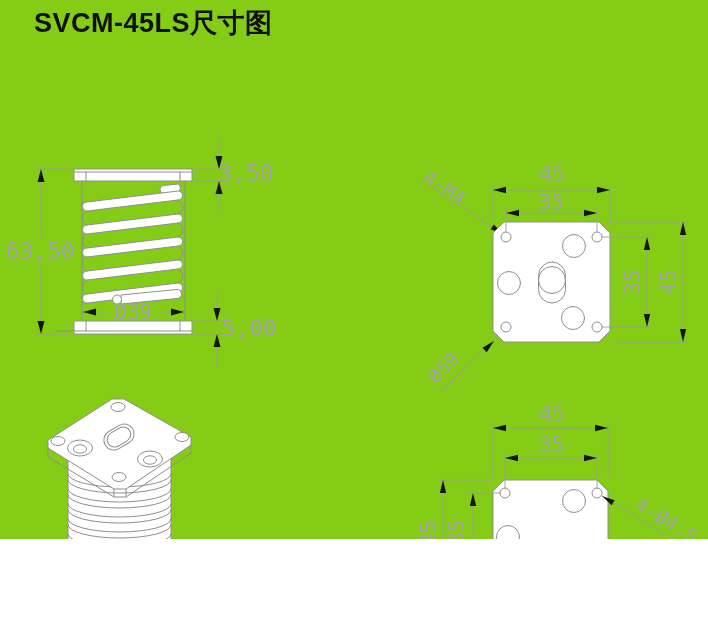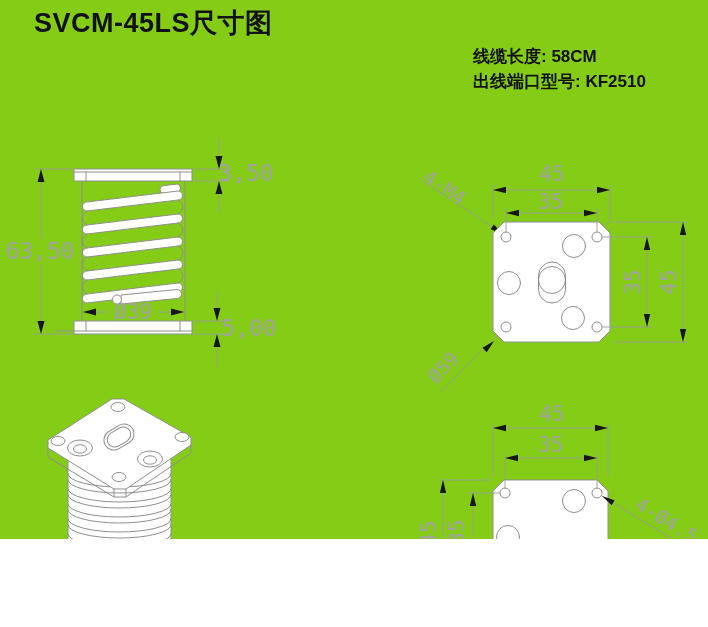--- a/index.html
+++ b/index.html
@@ -26,24 +26,20 @@
   .t21 { font-size:21px; }
   .t19 { font-size:19px; }
 </style>
 </head>
 <body>
 
 <div id="stage">
 
   <div id="page-title">SVCM-45LS尺寸图</div>
 
-  <div id="notes">
-    <div>线缆长度: 58CM</div>
-    <div>出线端口型号: KF2510</div>
-  </div>
 
   <svg width="708" height="627" viewBox="0 0 708 627">
 
     <g>
       <g>
 
         <rect class="lnw" x="74" y="169" width="118" height="12"></rect>
         <line class="ln" x1="74" y1="172" x2="192" y2="172"></line>
         <line class="ln" x1="86" y1="172" x2="86" y2="181"></line>
         <line class="ln" x1="180" y1="172" x2="180" y2="181"></line>

